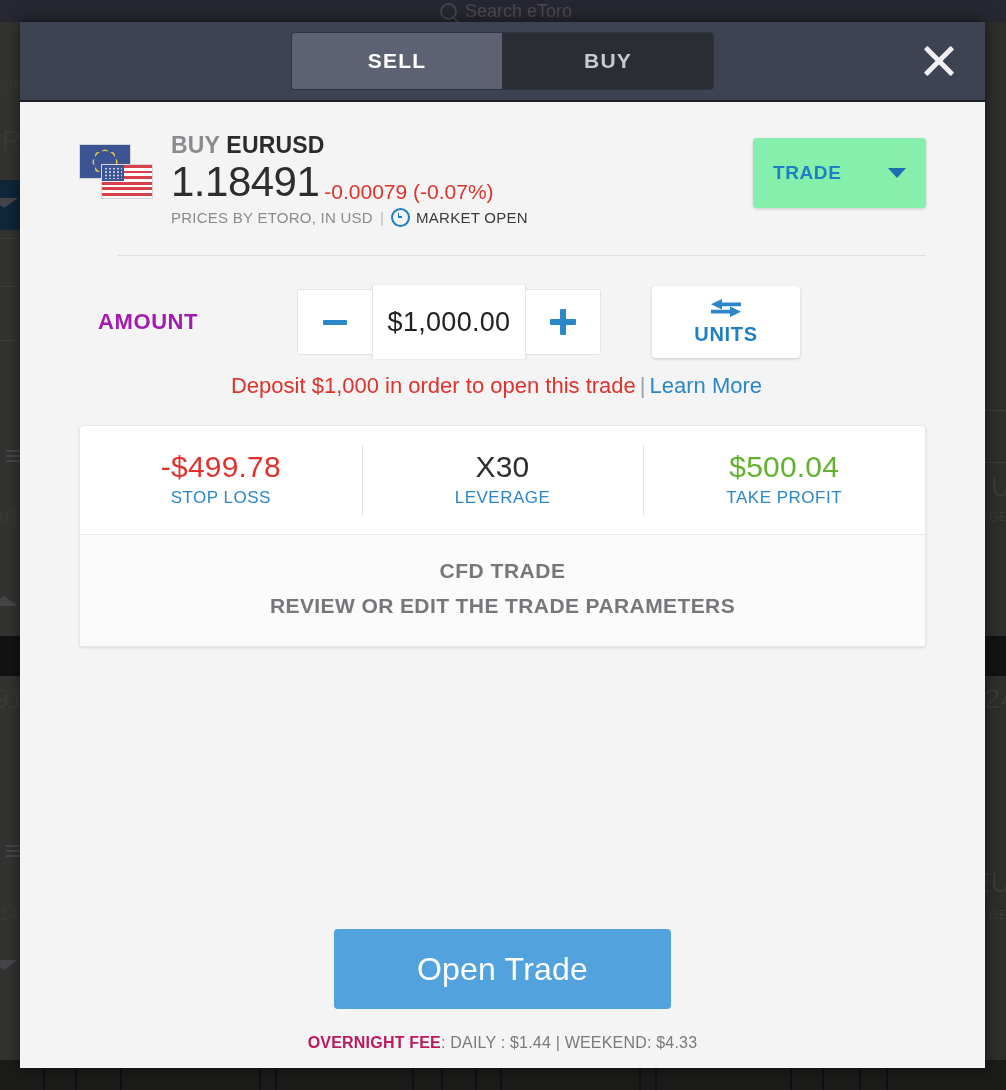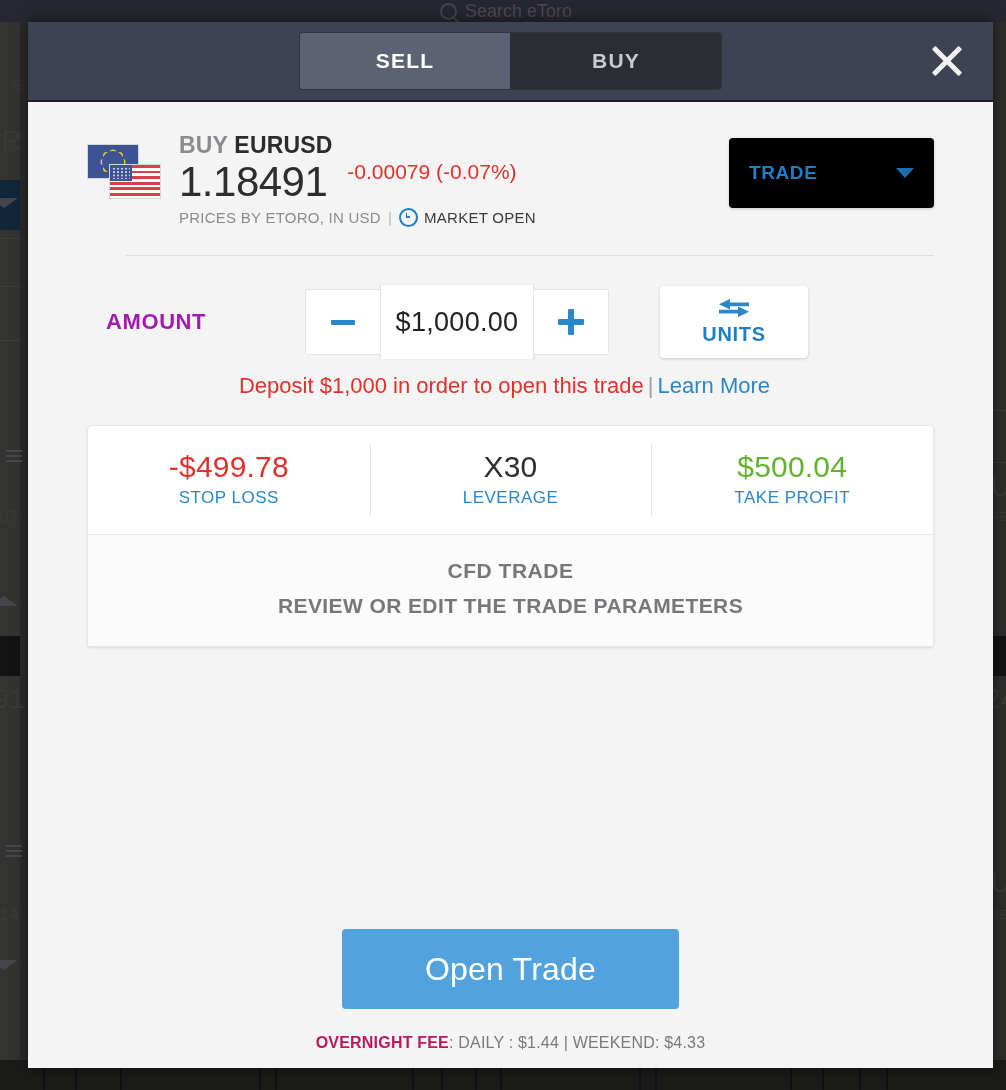--- a/index.html
+++ b/index.html
@@ -118,21 +118,21 @@
     width: 0; height: 0;
     border-left: 14px solid transparent;
     border-right: 14px solid transparent;
   }
   .bg-caret.up { border-bottom: 10px solid #46464a; }
   .bg-caret.down { border-top: 10px solid #46464a; }
 
   
   #modal {
     position: absolute;
-    left: 28px;
+    left: 20px;
     top: 22px;
     width: 965px;
     height: 1046px;
     background: #f4f4f5;
     box-shadow: 0 0 14px rgba(0,0,0,.55);
     display: flex;
     flex-direction: column;
     overflow: hidden;
   }
 
@@ -275,22 +275,22 @@
     font-size: 23px;
     font-weight: bold;
     color: #2b2b2b;
     letter-spacing: .2px;
   }
   .inst-title .side {
     color: #8b8b8f;
   }
   .price-line {
     display: flex;
-    align-items: flex-start;
-    gap: 20px;
+    align-items: flex-end;
+    gap: 5px;
     margin-top: 1px;
   }
   .price {
     font-size: 42px;
     font-weight: 400;
     color: #2d2d2d;
     letter-spacing: -.5px;
     line-height: 1.05;
   }
   .change {
@@ -325,23 +325,23 @@
     content: "";
     position: absolute;
     background: #1f7fc4;
     left: 4.5px; top: 2.5px;
   }
   .clock-ic::before { width: 1.6px; height: 5px; }
   .clock-ic::after  { width: 4px; height: 1.6px; top: 6px; left: 5px; }
 
   .trade-select {
     flex: none;
-    width: 205px;
+    width: 173px;
     height: 70px;
-    background: #000000;
+    background: #86efac;
     border-radius: 4px;
     box-shadow: 0 1px 3px rgba(0,0,0,.18);
     display: flex;
     align-items: center;
     justify-content: space-between;
     padding: 0 20px;
     box-sizing: border-box;
     cursor: pointer;
     margin-top: 6px;
   }

